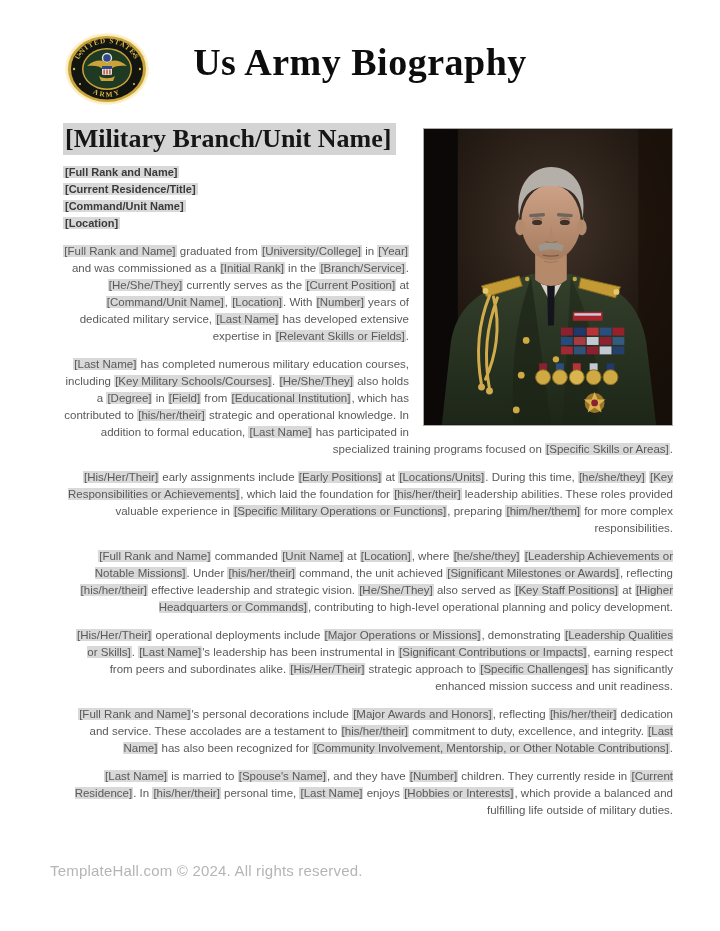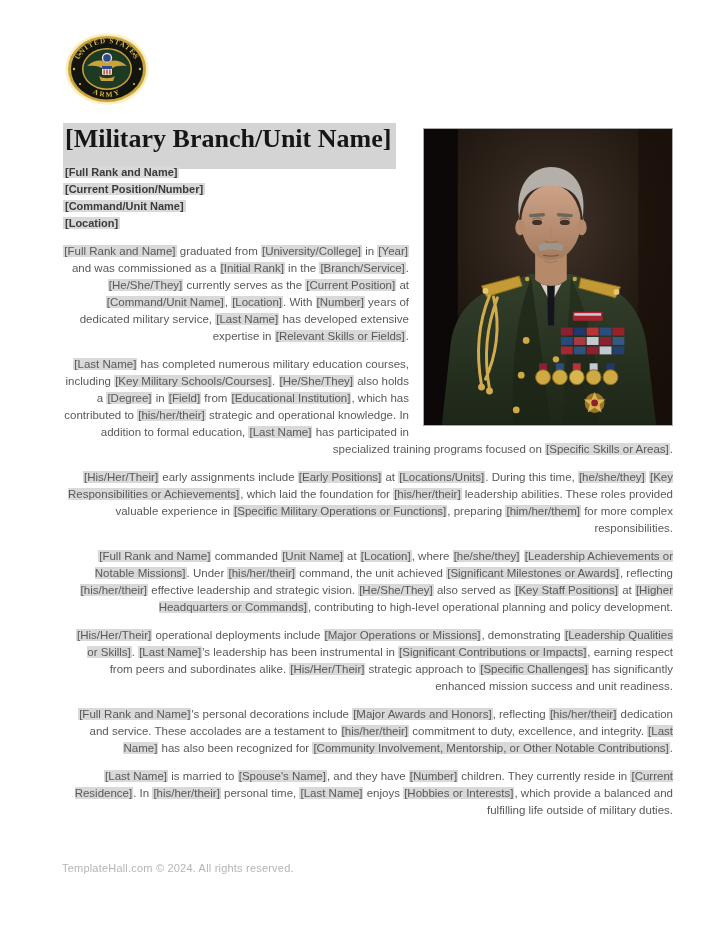--- a/index.html
+++ b/index.html
@@ -22,33 +22,33 @@
   .content { padding:6px 47px 0 63px; }
   .photo {
     float:right; width:250px; height:298px; margin:4px 0 14px 14px;
     border:1px solid #a9a9a9; background:#17110d;
   }
   .photo svg { display:block; width:100%; height:100%; }
   h1.doc-heading {
     font-family:"Liberation Serif", serif; font-weight:bold;
     font-size:26px; line-height:30px; color:#161616; margin:0 0 4px 0;
   }
-  h1.doc-heading mark { background:#d4d4d4; color:inherit; padding:1px 5px 16px 2px; }
+  h1.doc-heading mark { background:#d4d4d4; color:inherit; padding:1px 5px 2px 2px; }
   .info-block { margin:10px 0 2px 0; }
   .info-line { display:block; font-size:11px; line-height:17px; font-weight:bold; color:#3b3b3b; }
   .info-line mark { background:#d9d9d9; color:inherit; padding:0 2px; }
   p.bio {
     margin:11px 0 0 0; font-size:11.5px; line-height:17px; color:#595959;
     text-align:right;
   }
   p.bio mark.hl { background:#d9d9d9; color:inherit; padding:0 1px; }
   
   .footer {
-    position:absolute; left:62px; top:862px;
-    font-size:11px; color:#b5b5b5; letter-spacing:0.2px;
+    position:absolute; left:50px; top:862px;
+    font-size:15px; color:#b5b5b5; letter-spacing:0.2px;
   }
 </style>
 </head>
 <body>
 
 <div class="page">
 
   <div class="header">
 
     <span class="seal">
@@ -81,20 +81,21 @@
 
         <circle cx="43" cy="26" r="4.5" fill="#2c4a8c" stroke="#e7e2d2" stroke-width="1.4"></circle>
         <path d="M 23,34 C 30,28 38,27 43,31 C 48,27 56,28 63,34 C 56,33 50,34 47,37 L 39,37 C 36,34 30,33 23,34 Z" fill="#caa33a"></path>
         <rect x="38" y="34" width="10" height="9" rx="1.5" fill="#e7e2d2"></rect>
         <rect x="38" y="34" width="10" height="3" fill="#2c4a8c"></rect>
         <path d="M 39.5,37.5 h1.2 v5 h-1.2 Z M 42.4,37.5 h1.2 v5 h-1.2 Z M 45.3,37.5 h1.2 v5 h-1.2 Z" fill="#a8302e"></path>
         <path d="M 35,44 C 39,47 47,47 51,44 L 49,49 L 37,49 Z" fill="#caa33a"></path>
       </svg>
     </span>
 
+    <div class="title">Us Army Biography</div>
 
   </div>
 
   <div class="content">
 
     <div class="photo">
       <svg viewBox="0 0 250 298" xmlns="http://www.w3.org/2000/svg">
         <defs>
           <radialGradient id="pbg" cx="52%" cy="32%" r="75%">
             <stop offset="0%" stop-color="#41332а"></stop>
@@ -202,21 +203,21 @@
         <circle cx="98" cy="248" r="3.4" fill="#cfa944"></circle>
         <circle cx="93" cy="283" r="3.4" fill="#cfa944"></circle>
         <circle cx="133" cy="232" r="3.2" fill="#cfa944"></circle>
       </svg>
     </div>
 
     <h1 class="doc-heading"><mark>[Military Branch/Unit Name]</mark></h1>
 
     <div class="info-block">
       <span class="info-line"><mark>[Full Rank and Name]</mark></span>
-      <span class="info-line"><mark>[Current Position/Number]</mark></span>
+      <span class="info-line"><mark>[Current Residence/Title]</mark></span>
       <span class="info-line"><mark>[Command/Unit Name]</mark></span>
       <span class="info-line"><mark>[Location]</mark></span>
     </div>
 
     <p class="bio"><mark class="hl">[Full Rank and Name]</mark> graduated from <mark class="hl">[University/College]</mark>  in <mark class="hl">[Year]</mark> and was commissioned as a <mark class="hl">[Initial Rank]</mark> in the <mark class="hl">[Branch/Service]</mark>. <mark class="hl">[He/She/They]</mark> currently serves as the <mark class="hl">[Current Position]</mark> at <mark class="hl">[Command/Unit Name]</mark>, <mark class="hl">[Location]</mark>. With <mark class="hl">[Number]</mark> years of dedicated military service, <mark class="hl">[Last Name]</mark> has developed extensive expertise in <mark class="hl">[Relevant Skills or Fields]</mark>.</p>
     <p class="bio"><mark class="hl">[Last Name]</mark> has completed numerous military education courses, including <mark class="hl">[Key Military Schools/Courses]</mark>. <mark class="hl">[He/She/They]</mark> also holds a <mark class="hl">[Degree]</mark> in <mark class="hl">[Field]</mark> from <mark class="hl">[Educational Institution]</mark>, which has contributed to <mark class="hl">[his/her/their]</mark> strategic and operational knowledge. In addition to formal education, <mark class="hl">[Last Name]</mark> has participated in specialized training programs focused on <mark class="hl">[Specific Skills or Areas]</mark>.</p>
     <p class="bio"><mark class="hl">[His/Her/Their]</mark> early assignments include <mark class="hl">[Early Positions]</mark> at <mark class="hl">[Locations/Units]</mark>. During this time, <mark class="hl">[he/she/they]</mark> <mark class="hl">[Key Responsibilities or Achievements]</mark>, which laid the foundation for <mark class="hl">[his/her/their]</mark> leadership abilities. These roles provided valuable experience in <mark class="hl">[Specific Military Operations or Functions]</mark>, preparing <mark class="hl">[him/her/them]</mark> for more complex responsibilities.</p>
     <p class="bio"><mark class="hl">[Full Rank and Name]</mark> commanded <mark class="hl">[Unit Name]</mark> at <mark class="hl">[Location]</mark>, where <mark class="hl">[he/she/they]</mark> <mark class="hl">[Leadership Achievements or Notable Missions]</mark>. Under <mark class="hl">[his/her/their]</mark> command, the unit achieved <mark class="hl">[Significant Milestones or Awards]</mark>, reflecting <mark class="hl">[his/her/their]</mark> effective leadership and strategic vision. <mark class="hl">[He/She/They]</mark> also served as <mark class="hl">[Key Staff Positions]</mark> at <mark class="hl">[Higher Headquarters or Commands]</mark>, contributing to high-level operational planning and policy development.</p>
     <p class="bio"><mark class="hl">[His/Her/Their]</mark> operational deployments include <mark class="hl">[Major Operations or Missions]</mark>, demonstrating <mark class="hl">[Leadership Qualities or Skills]</mark>. <mark class="hl">[Last Name]</mark>'s leadership has been instrumental in <mark class="hl">[Significant Contributions or Impacts]</mark>, earning respect from peers and subordinates alike. <mark class="hl">[His/Her/Their]</mark> strategic approach to <mark class="hl">[Specific Challenges]</mark> has significantly enhanced mission success and unit readiness.</p>
     <p class="bio"><mark class="hl">[Full Rank and Name]</mark>'s personal decorations include <mark class="hl">[Major Awards and Honors]</mark>, reflecting <mark class="hl">[his/her/their]</mark> dedication and service. These accolades are a testament to <mark class="hl">[his/her/their]</mark> commitment to duty, excellence, and integrity. <mark class="hl">[Last Name]</mark> has also been recognized for <mark class="hl">[Community Involvement, Mentorship, or Other Notable Contributions]</mark>.</p>

